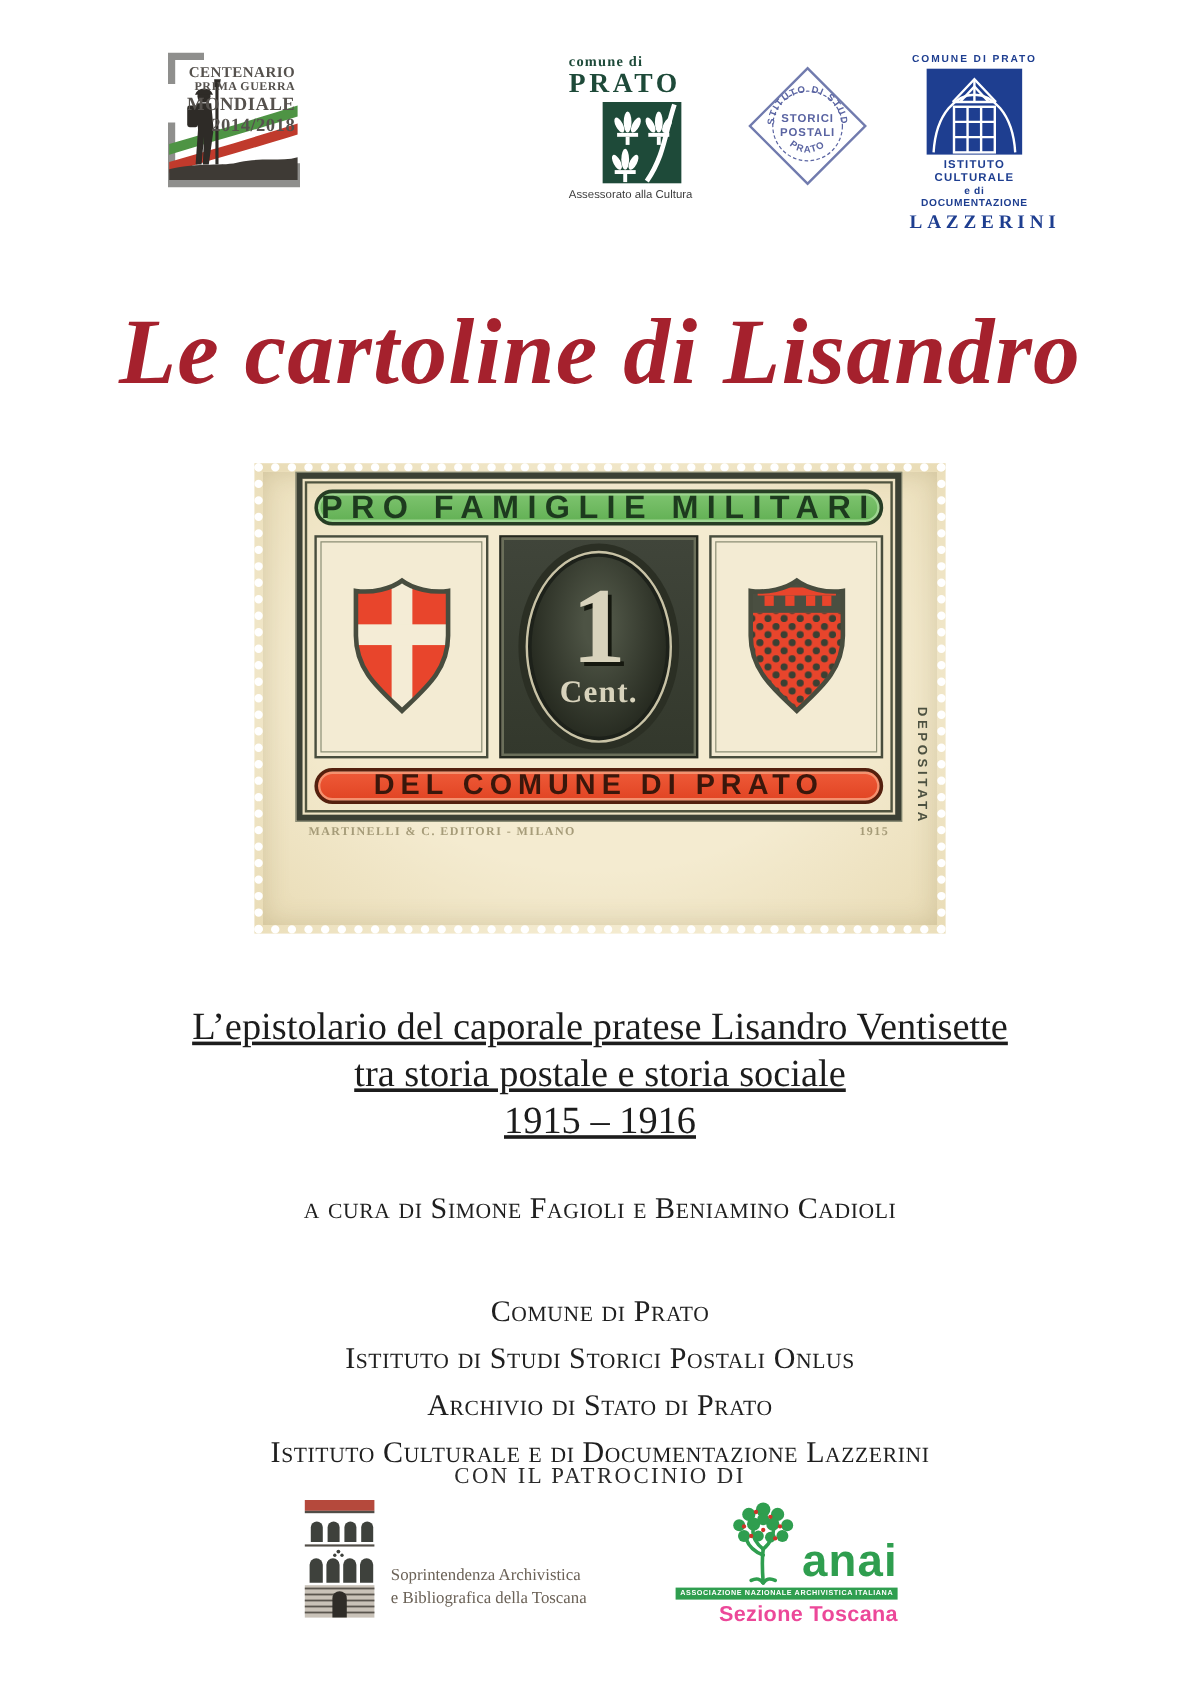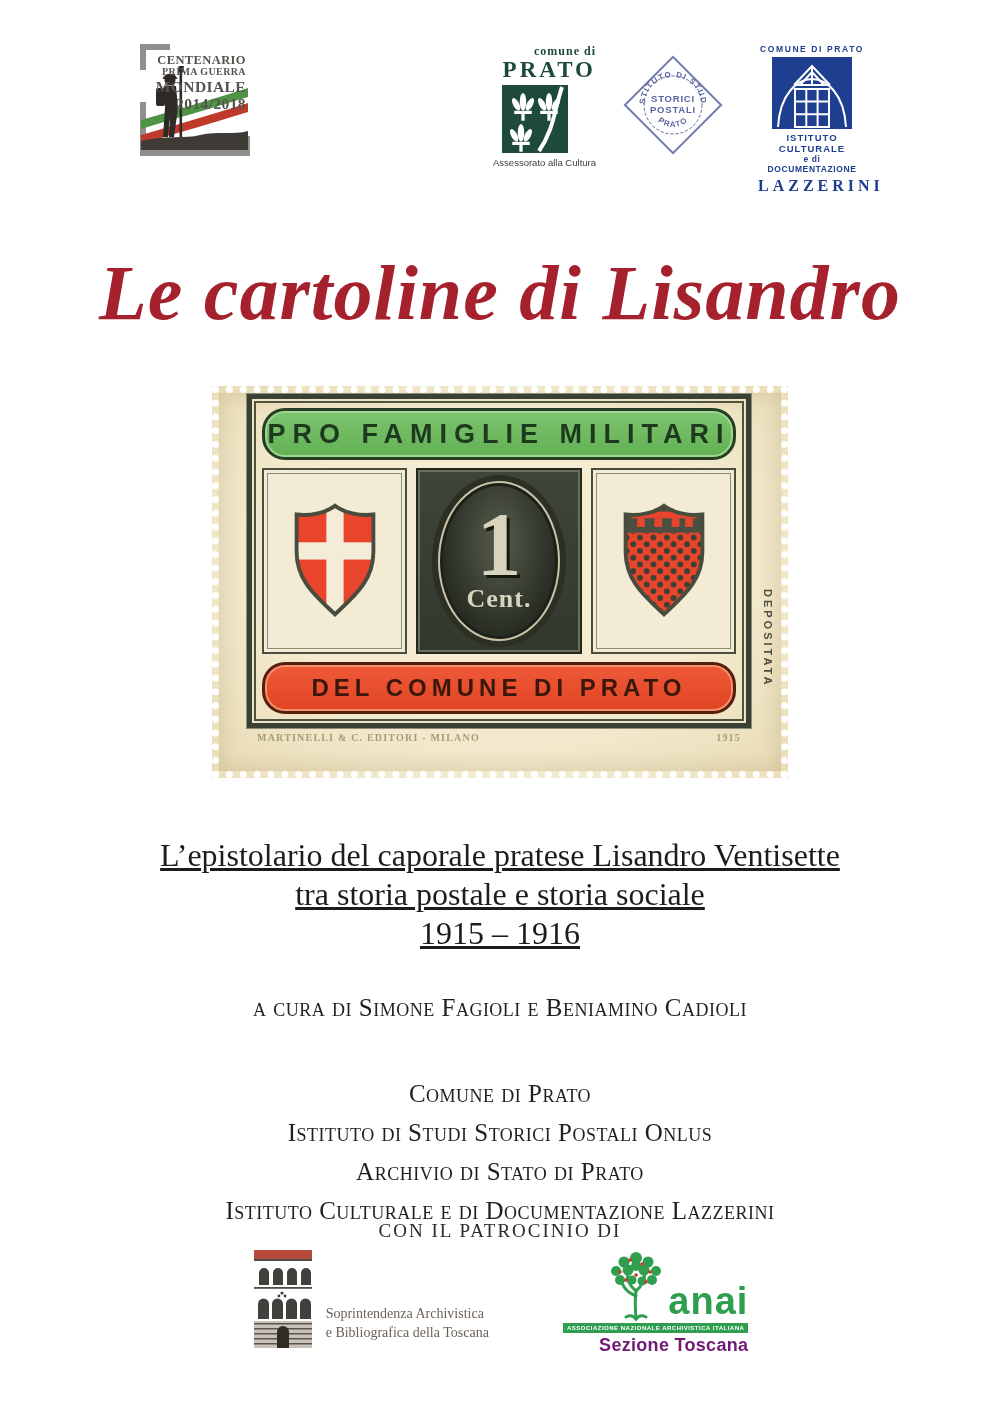--- a/index.html
+++ b/index.html
@@ -14,21 +14,21 @@
     color: #1f1f1f;
   }
 
   
   .logo { position: absolute; text-align: center; }
   .logo-centenario { left: 136px; top: 40px; width: 116px; height: 122px; }
   .cent-t1 { font: 700 12.5px "Liberation Serif", serif; fill: #55514d; letter-spacing: .4px; }
   .cent-t2 { font: 700 10px  "Liberation Serif", serif; fill: #55514d; letter-spacing: .4px; }
   .cent-t3 { font: 700 15.5px "Liberation Serif", serif; fill: #55514d; letter-spacing: .4px; }
 
-  .logo-comune { left: 474px; top: 44px; width: 122px; text-align: right; color:#1e4a39; }
+  .logo-comune { left: 474px; top: 44px; width: 122px; text-align: left; color:#1e4a39; }
   .comune-small { font: 700 12px "Liberation Serif", serif; letter-spacing: 1px; }
   .comune-big   { font: 700 23px "Liberation Serif", serif; letter-spacing: 3px; margin-top: -2px; }
   .comune-square { margin: 2px auto 0; display:block; }
   .comune-caption { font: 400 9.5px "Liberation Sans", sans-serif; color:#3c3c3c; margin-top: 4px; }
 
   .logo-postmark { left: 618px; top: 50px; width: 110px; height: 110px; }
   .pm-arc { font: 700 8px "Liberation Sans", sans-serif; fill: #5a64a2; letter-spacing: 1.2px; }
   .pm-mid { font: 700 9.5px "Liberation Sans", sans-serif; fill: #5a64a2; letter-spacing: .8px; }
 
   .logo-lazzerini { left: 758px; top: 44px; width: 108px; text-align: center; color:#1e3e90; }
@@ -61,21 +61,21 @@
     letter-spacing: 2.2px; color: #5b5f4a;
   }
   .stamp-frame {
     margin: 1px 30px 0 28px;
     border: 5px solid #3b4034;
     box-shadow: inset 0 0 0 2px #eee3c4, inset 0 0 0 4px #50543f, 0 0 0 1px #8b8d76;
     padding: 9px 10px 9px 10px;
     position: relative;
   }
   .banner {
-    height: 52px; border-radius: 23px;
+    height: 30px; border-radius: 23px;
     display: flex; align-items: center; justify-content: center;
     font-family: "Liberation Sans", sans-serif; font-weight: 700;
     white-space: nowrap;
   }
   .banner-green {
     background: linear-gradient(#7ec46f, #62b054);
     border: 3px solid #273d24; color: #1d3a1e;
     font-size: 27px; letter-spacing: 7px;
     box-shadow: inset 0 0 0 2px #9fd592;
   }
@@ -159,21 +159,21 @@
   }
   .anai { display: flex; flex-direction: column; align-items: flex-end; margin-left: 32px; }
   .anai-top { display: flex; align-items: flex-end; gap: 2px; }
   .anai-name { font: 700 38px "Liberation Sans", sans-serif; color: #2f9e4f; line-height: .8; margin-bottom: 6px; letter-spacing: 1px; }
   .anai-bar {
     background: #2f9e4f; color: #ffffff;
     font: 700 6px "Liberation Sans", sans-serif;
     letter-spacing: .5px; text-align: center;
     padding: 2px 4px; margin-top: 1px; white-space: nowrap;
   }
-  .anai-section { font: 700 18px "Liberation Sans", sans-serif; color: #701a75; margin-top: 2px; letter-spacing: .3px; }
+  .anai-section { font: 700 18px "Liberation Sans", sans-serif; color: #ec4899; margin-top: 2px; letter-spacing: .3px; }
 </style>
 </head>
 <body>
 
 <div class="page">
 
   <div class="logo logo-centenario">
     <svg width="116" height="122" viewBox="0 0 116 122">
       <path d="M7 30 L7 7 L34 7" fill="none" stroke="#8f8f8d" stroke-width="6"></path>
       <path d="M7 62 L7 113 L111 113 L111 96" fill="none" stroke="#8f8f8d" stroke-width="6"></path>

